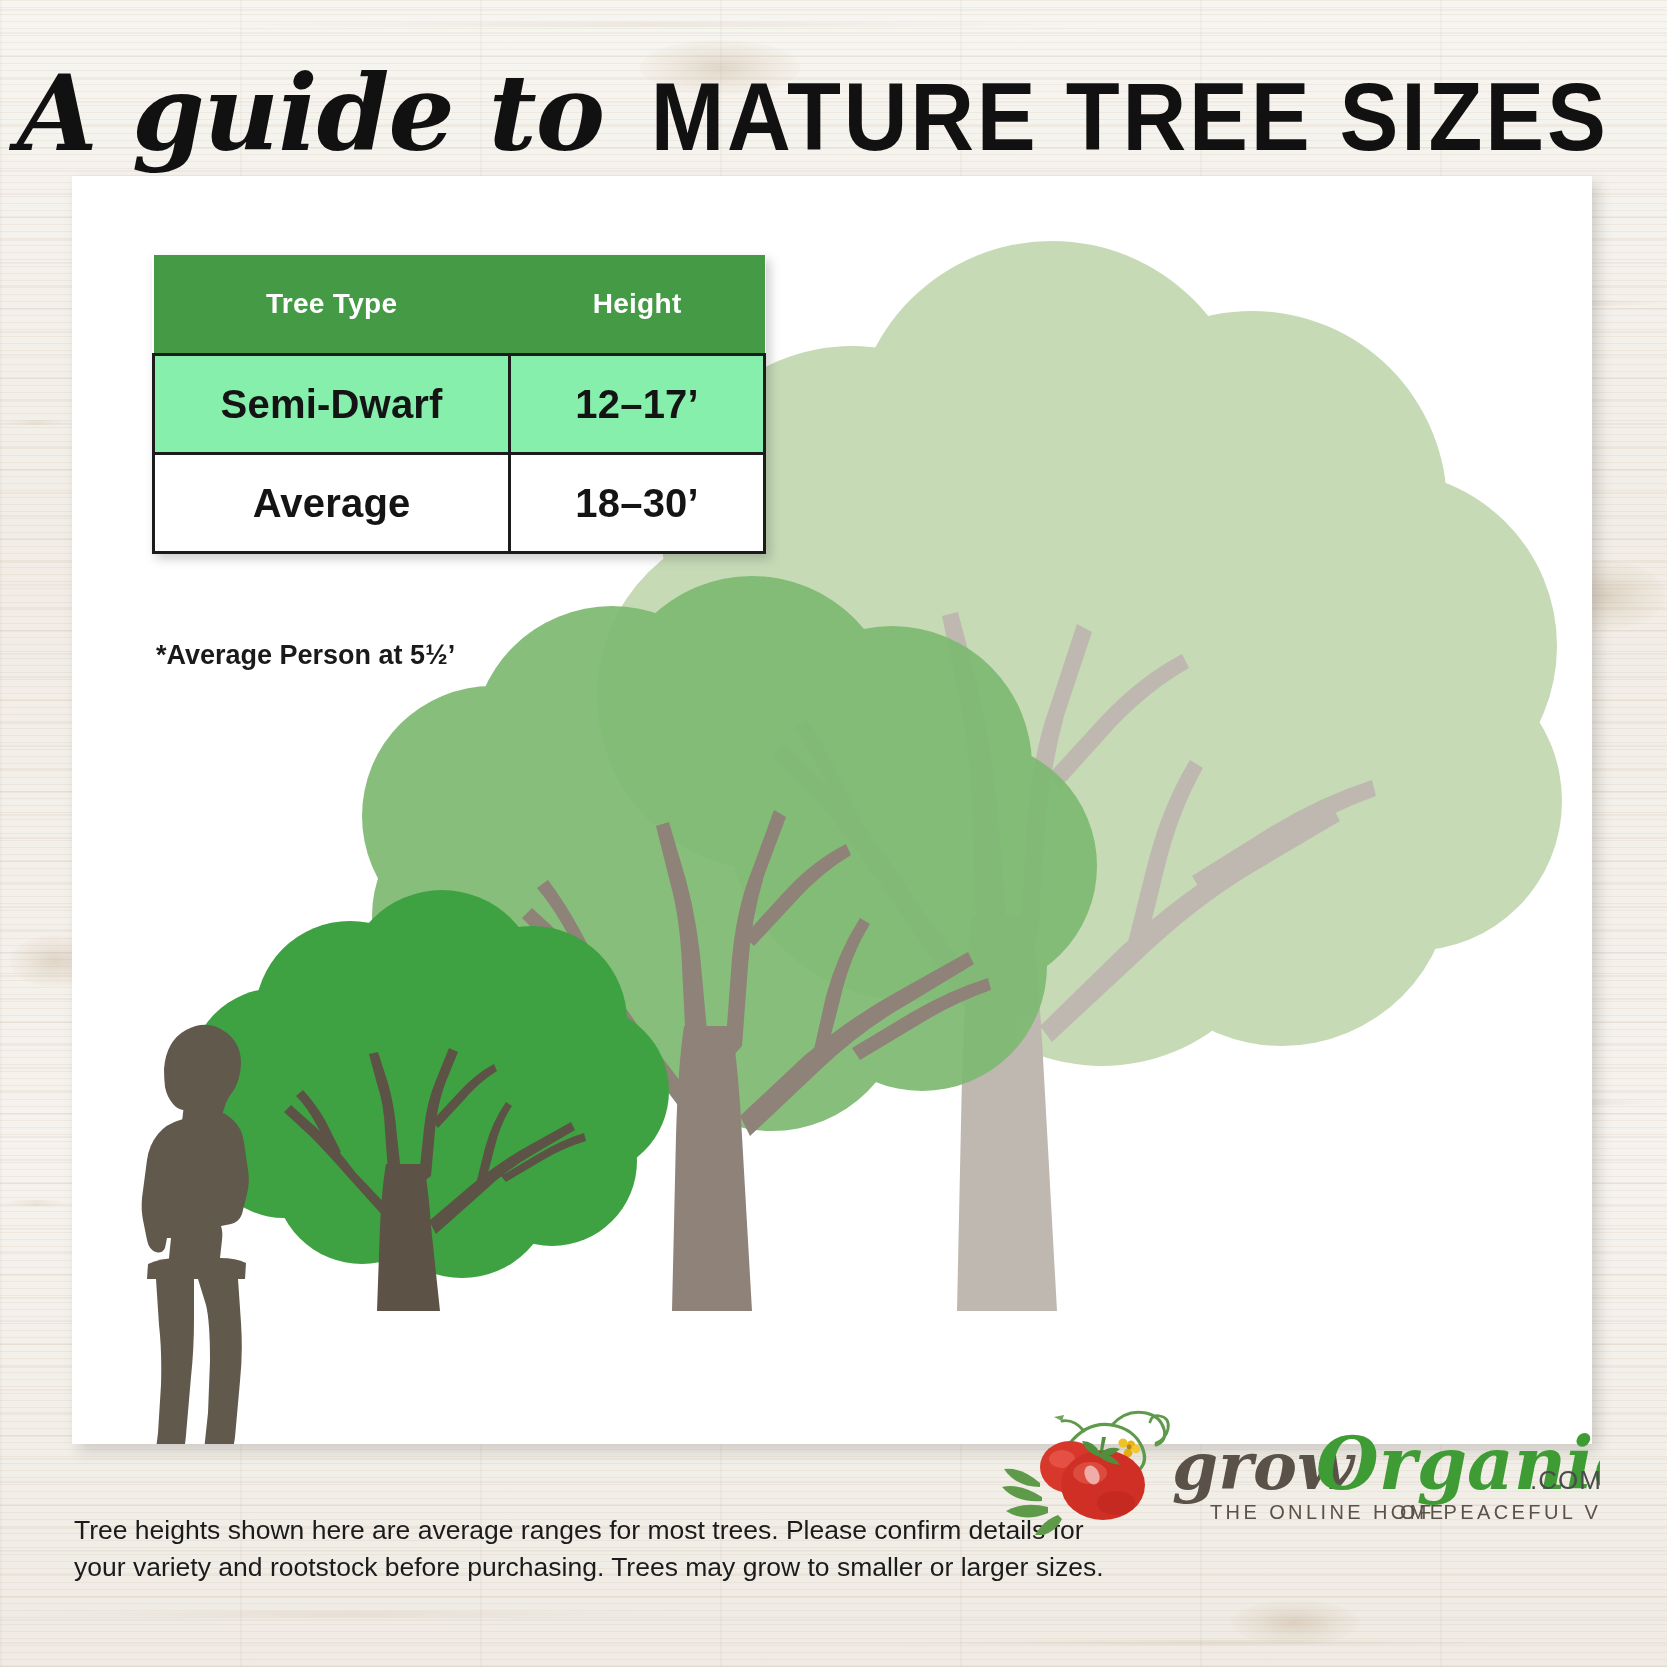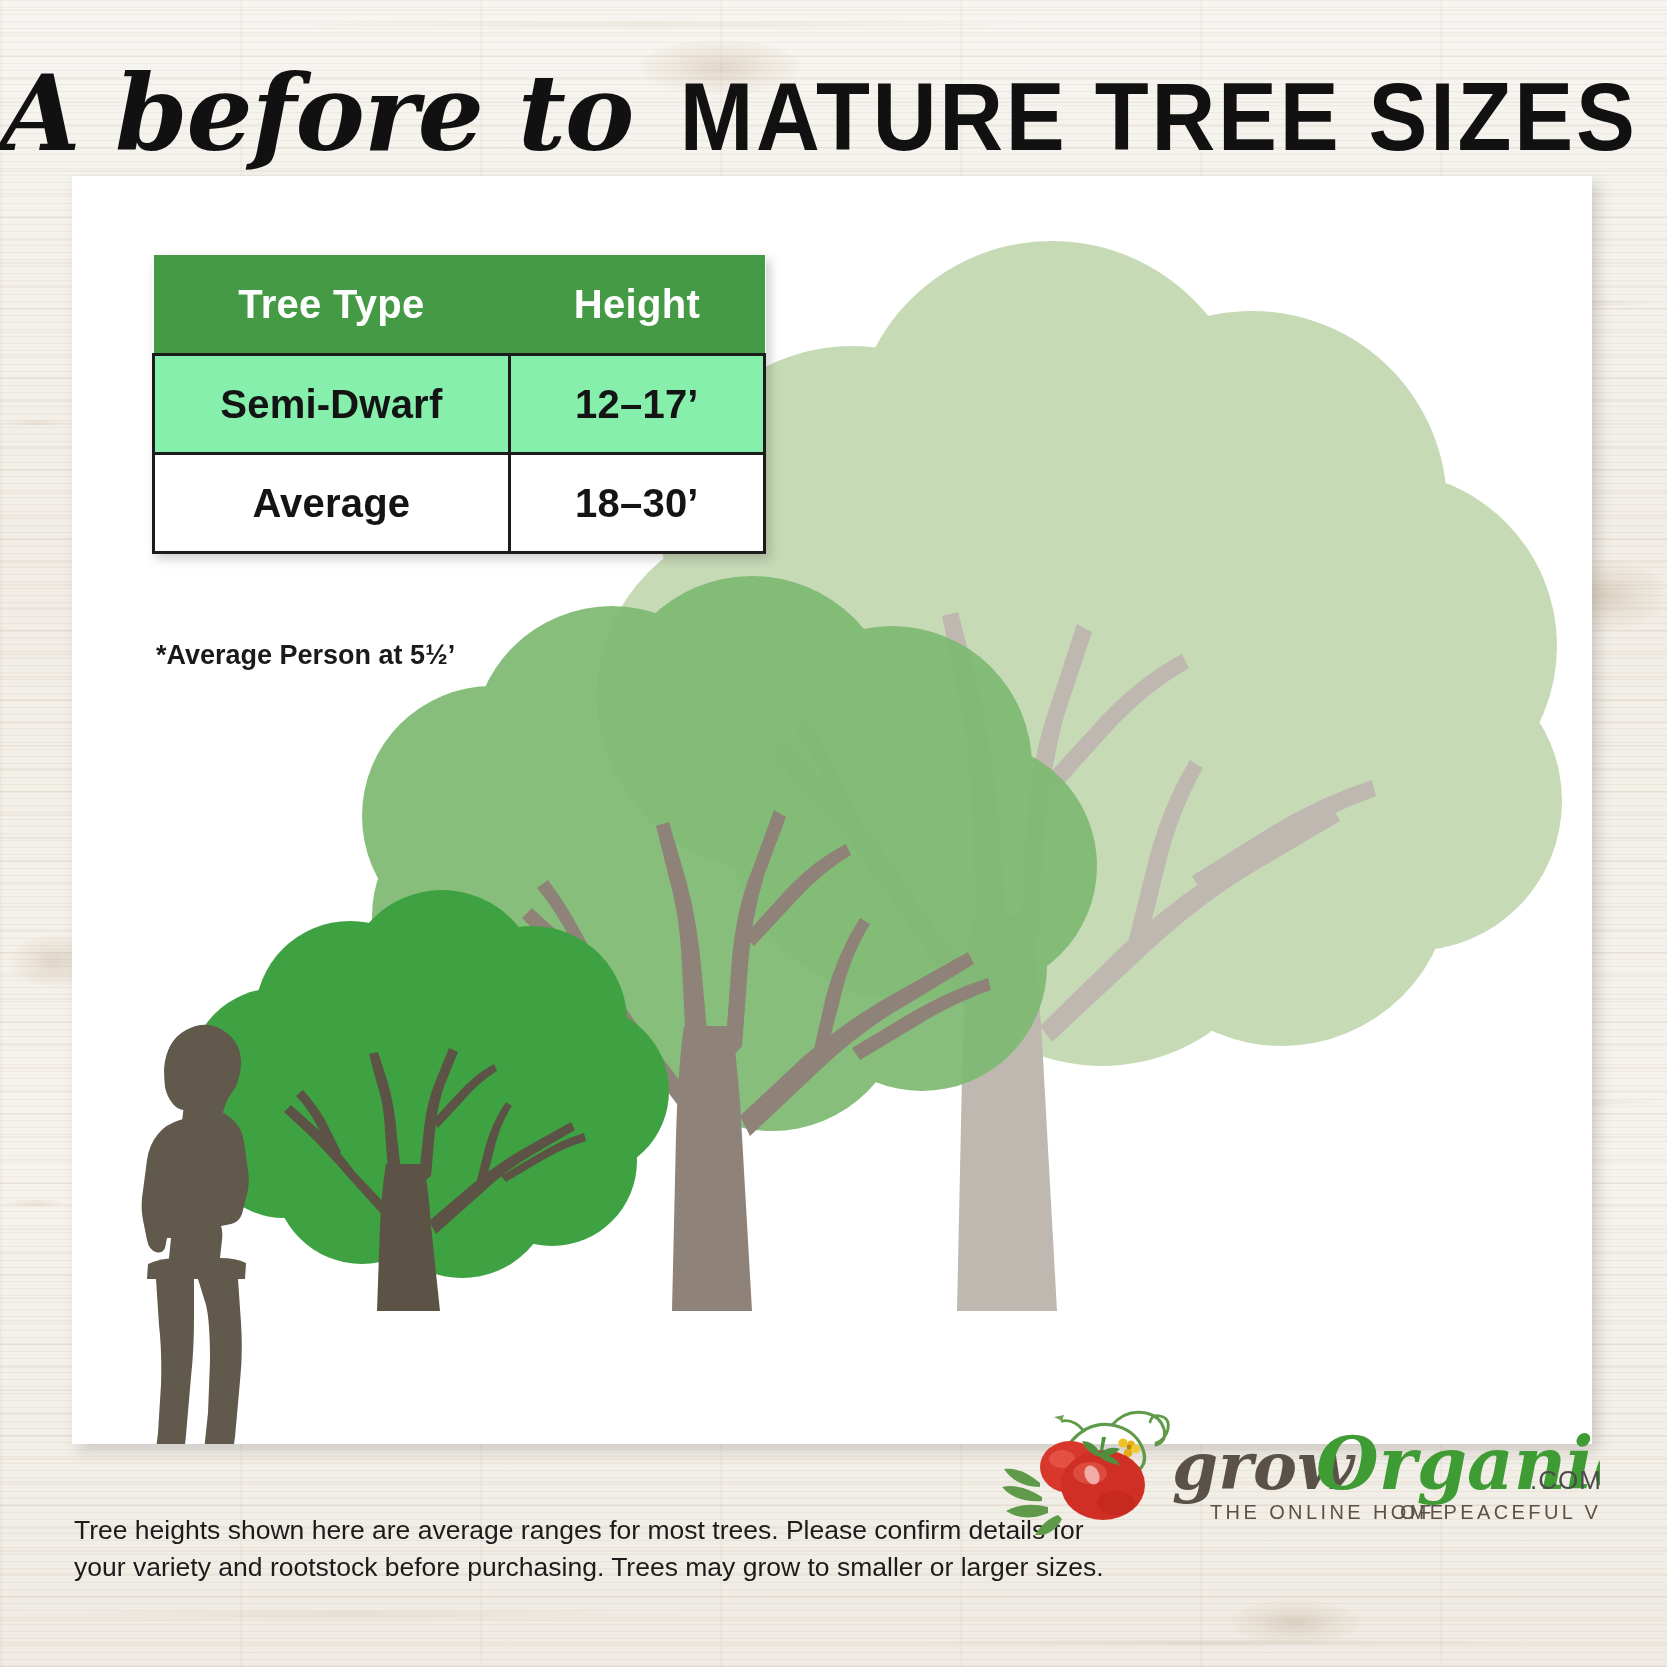--- a/index.html
+++ b/index.html
@@ -92,21 +92,21 @@
     left:152px;top:255px;
     width:614px;
     border-collapse:collapse;
     box-shadow:4px 5px 10px rgba(80,78,74,.28);
     z-index:5;
     background:#fff;
   }
   .tbl th{
     background:#459B45;
     color:#ffffff;
-    font-size:40px;
+    font-size:28px;
     font-weight:700;
     height:96px;
     text-align:center;
     font-family:"Liberation Sans",sans-serif;
     border:none;
     letter-spacing:.3px;
   }
   .tbl th.col-type{width:358px;}
   .tbl th.col-height{width:256px;}
   .tbl td{
@@ -289,21 +289,21 @@
         <path d="M76,1088 q12,-6 30,-6 l42,0 q16,0 26,5 l-1,16 l-98,0 z"></path>
 
         <path d="M84,1103 l38,0 l0,40 q0,30 -3,58 l-5,58 q-1,12 -3,18 l-1,14 q14,3 16,8 q1,4 -5,4 l-34,0 q-5,0 -5,-6 l1,-16 l3,-24 l3,-48 q1,-34 -2,-60 z"></path>
         <path d="M126,1103 l40,0 l3,44 q2,30 -1,58 l-5,56 q-2,14 -4,20 q13,4 15,9 q1,4 -6,4 l-32,0 q-5,0 -5,-7 l2,-22 l3,-28 l2,-52 q0,-40 -4,-56 z"></path>
       </g>
 
     </svg>
   </div>
 
   <div class="title">
-    <span class="script">A before to</span>
+    <span class="script">A guide to</span>
     <span class="condensed">MATURE TREE SIZES</span>
   </div>
 
   <table class="tbl">
     <thead>
       <tr>
         <th class="col-type">Tree Type</th>
         <th class="col-height">Height</th>
       </tr>
     </thead>

